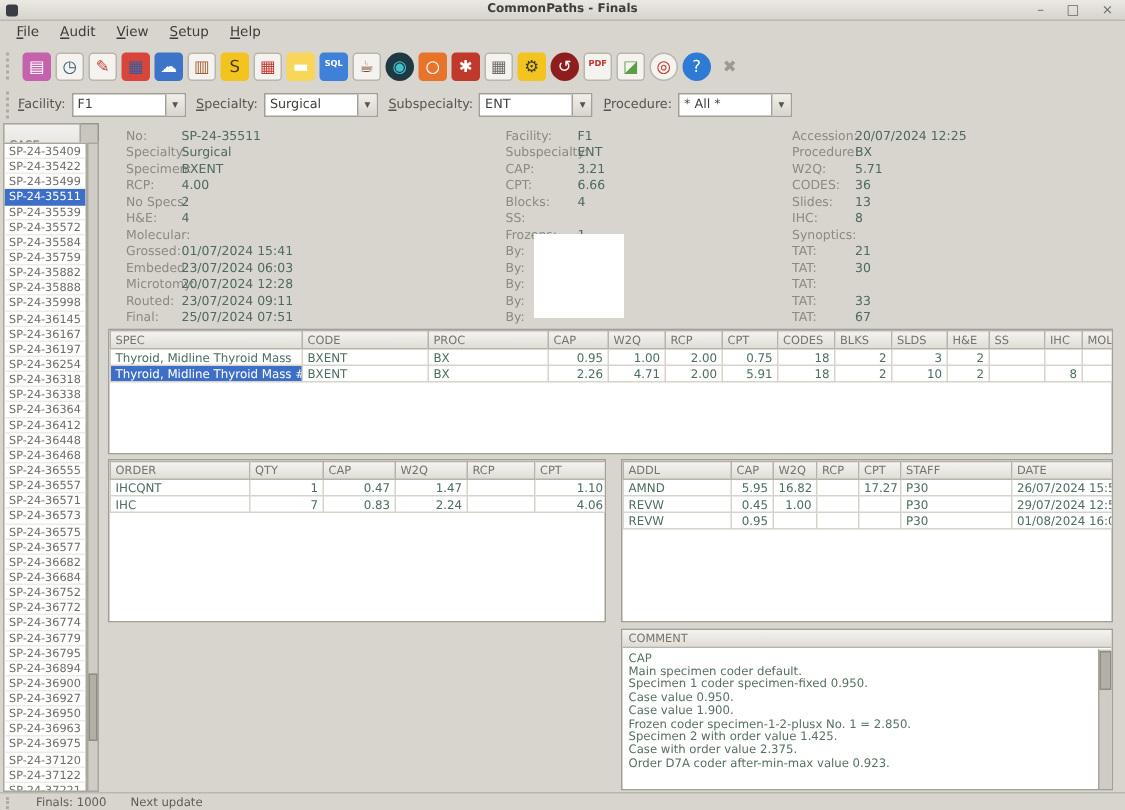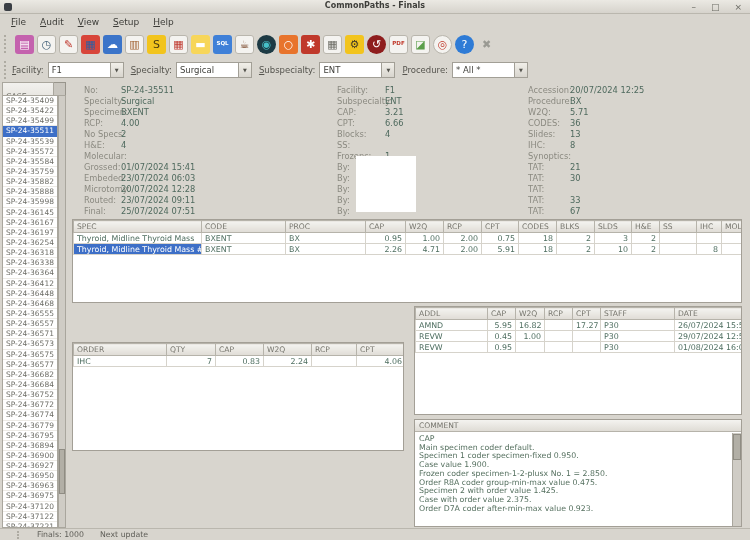--- a/index.html
+++ b/index.html
@@ -100,21 +100,21 @@
   .info-panel{ position:absolute; left:0; top:0; right:0; height:134px; }
   .info-col{ position:absolute; top:3px; }
   .info-col.c1{ left:16px; } .info-col.c2{ left:269px; } .info-col.c3{ left:460px; }
   .info-row{ height:11px; line-height:11px; white-space:nowrap; }
   .info-row .lbl{ display:inline-block; font-size:8.3px; color:#8b8a81; }
   .c1 .lbl{ width:37px; } .c2 .lbl{ width:48px; } .c3 .lbl{ width:42px; }
   .info-row .val{ font-size:8.3px; color:#4f6a5e; }
   .redact{ position:absolute; left:288px; top:74px; width:60px; height:56px; background:#ffffff; }
   .panel{ position:absolute; background:#fff; border:1px solid #a39f96; overflow:hidden; }
   .spec-panel{ top:137px; left:4px; right:2px; height:84px; }
-  .order-panel{ top:224px; left:4px; width:332px; height:109px;margin-top:36px; }
+  .order-panel{ top:224px; left:4px; width:332px; height:109px; }
   .addl-panel{ top:224px; left:346px; right:2px; height:109px; }
   .frozen-panel{ top:337px; left:4px; width:332px; height:108px; }
   .comment-panel{ top:337px; left:346px; right:2px; height:108px; }
   
   .grid{ width:100%; border-collapse:collapse; table-layout:fixed; }
   .grid th{
     background:linear-gradient(#f4f3f0,#dfdcd5); border:1px solid #b6b3aa;
     font-size:7.6px; font-weight:normal; color:#75746c; text-align:left;
     padding:0 3px; height:12px; overflow:hidden; white-space:nowrap;
   }
@@ -134,21 +134,21 @@
   .comment-line{ font-size:7.8px; line-height:8.7px; color:#55705f; white-space:nowrap; }
   .comment-scroll{
     position:absolute; top:13px; right:0; bottom:0; width:9px;
     background:#cfccc5; border-left:1px solid #a9a69d;
   }
   .comment-scroll .thumb{ position:absolute; left:0; right:0; top:1px; height:26px; background:#b2afa6; border:1px solid #8f8c83; }
   
   .statusbar{
     position:absolute; left:0; right:0; bottom:0; height:12px;
     border-top:1px solid #bab7ae; display:flex; align-items:center;
-    gap:16px; padding-left:17px; font-size:7.8px; color:#5d5c56;
+    gap:16px; padding-left:4px; font-size:7.8px; color:#5d5c56;
   }
   .statusbar .handle{ height:8px; margin-right:0; }
 </style>
 </head>
 <body>
 
 <div class="titlebar">
   <span class="app-icon"></span>
   <div class="title">CommonPaths - Finals</div>
   <div class="win-controls">
@@ -504,20 +504,28 @@
       <th>ORDER</th>
             <th>QTY</th>
             <th>CAP</th>
             <th>W2Q</th>
             <th>RCP</th>
             <th>CPT</th>
           </tr>
         </thead>
       <tbody>
 
+      <tr>
+          <td>IHCQNT</td>
+          <td class="n">1</td>
+          <td class="n">0.47</td>
+          <td class="n">1.47</td>
+          <td class="n"></td>
+          <td class="n">1.10</td>
+        </tr>
           <tr>
           <td>IHC</td>
           <td class="n">7</td>
           <td class="n">0.83</td>
           <td class="n">2.24</td>
           <td class="n"></td>
           <td class="n">4.06</td>
         </tr>
         </tbody>
     </table>
@@ -580,23 +588,23 @@
   </div>
 
 
   <div class="panel comment-panel">
     <div class="comment-header">COMMENT</div>
     <div class="comment-body">
 
     <div class="comment-line">CAP</div>
         <div class="comment-line">Main specimen coder default.</div>
         <div class="comment-line">Specimen 1 coder specimen-fixed 0.950.</div>
+        <div class="comment-line">Case value 0.950.</div>
         <div class="comment-line">Case value 1.900.</div>
         <div class="comment-line">Frozen coder specimen-1-2-plusx No. 1 = 2.850.</div>
-        <div class="comment-line">Order R8A coder group-min-max value 0.475.</div>
         <div class="comment-line">Specimen 2 with order value 1.425.</div>
         <div class="comment-line">Case with order value 2.375.</div>
         <div class="comment-line">Order D7A coder after-min-max value 0.923.</div>
       </div>
     <div class="comment-scroll">
       <div class="thumb"></div>
     </div>
   </div>
 
 </div>

